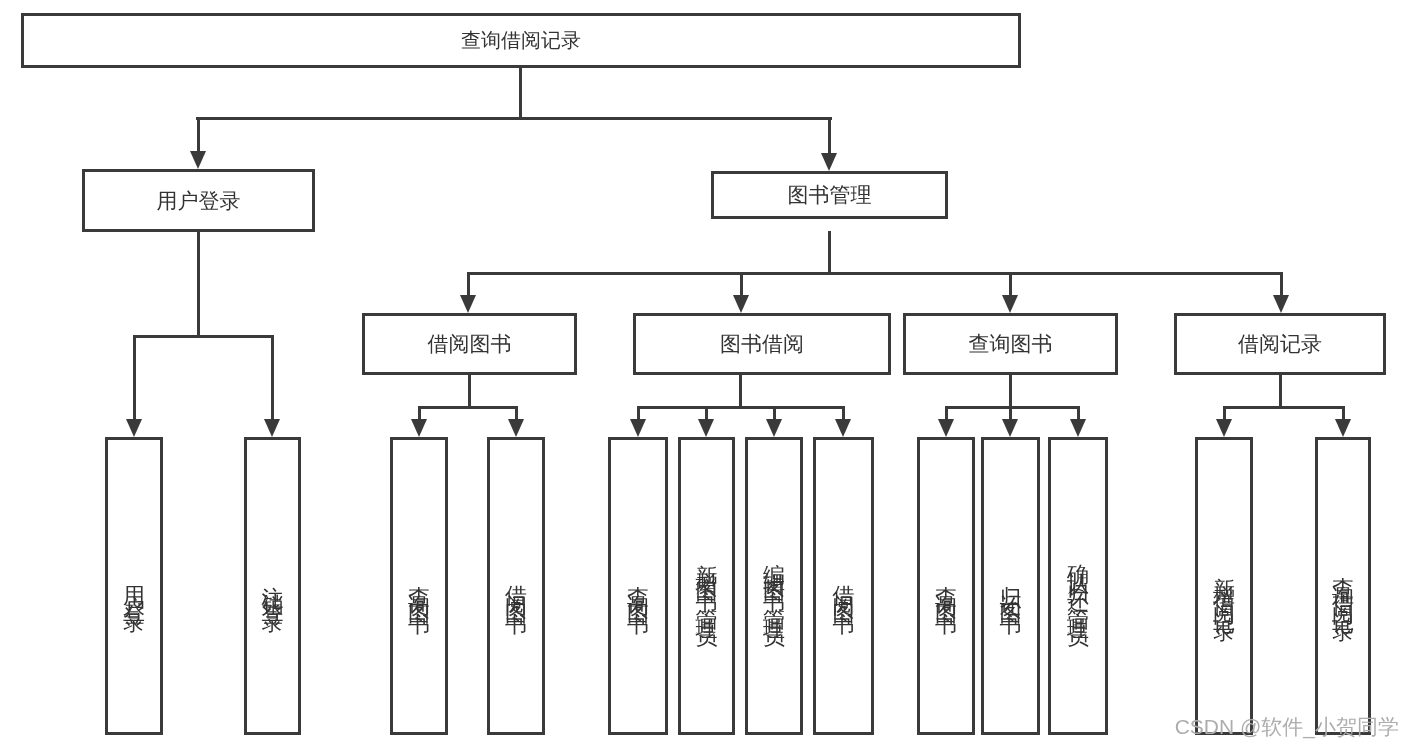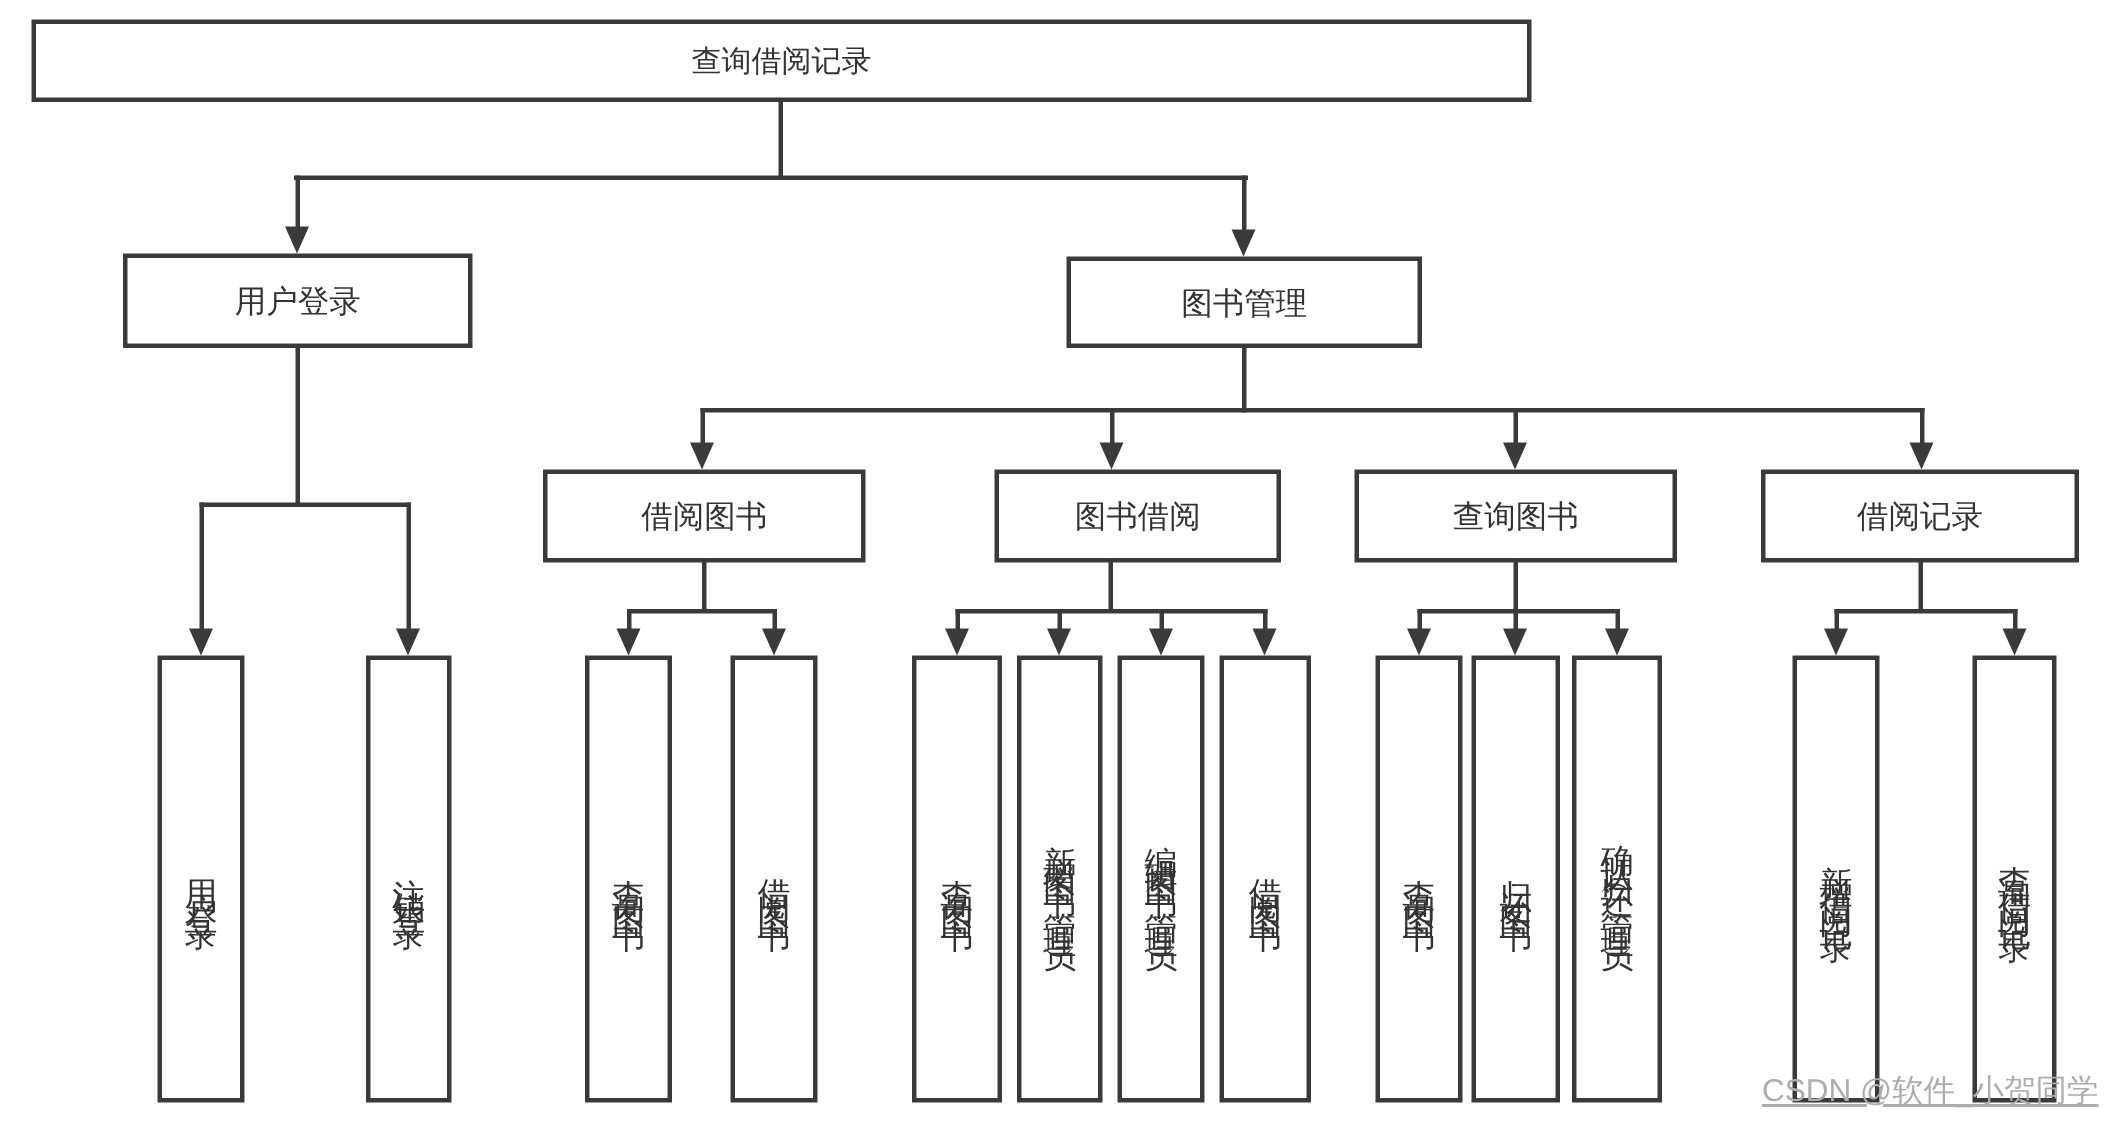--- a/index.html
+++ b/index.html
@@ -28,21 +28,21 @@
   }
   .vline{position:absolute;width:3px;background:var(--line-color);}
   .hline{position:absolute;height:3px;background:var(--line-color);}
   .arrow{
     position:absolute;width:0;height:0;
     border-left:8px solid transparent;border-right:8px solid transparent;
     border-top:18px solid var(--line-color);
   }
   .watermark{
     position:absolute;color:var(--watermark-color);font-size:21px;
-    white-space:nowrap;z-index:5;text-decoration:underline;
+    white-space:nowrap;z-index:5;
   }
 </style>
 </head>
 <body>
 
 <div id="canvas">
 
   <div class="box root" style="left:21px;top:13px;width:1000px;height:55px;">
     <span class="lbl">查询借阅记录</span>
   </div>
@@ -50,21 +50,21 @@
   <div class="vline" style="left:519px;top:66px;height:52px;"></div>
   <div class="hline" style="left:196px;top:117px;width:636px;"></div>
   <div class="vline" style="left:197px;top:117px;height:38px;"></div>
   <div class="arrow" style="left:190px;top:151px;"></div>
   <div class="vline" style="left:828px;top:117px;height:38px;"></div>
   <div class="arrow" style="left:821px;top:153px;"></div>
 
   <div class="box" style="left:82px;top:169px;width:233px;height:63px;">
     <span class="lbl">用户登录</span>
   </div>
-  <div class="box" style="left:711px;top:171px;width:237px;height:61px;">
+  <div class="box" style="left:711px;top:171px;width:237px;height:48px;">
     <span class="lbl">图书管理</span>
   </div>
 
   <div class="vline" style="left:197px;top:230px;height:106px;"></div>
   <div class="hline" style="left:133px;top:335px;width:141px;"></div>
   <div class="vline" style="left:133px;top:335px;height:86px;"></div>
   <div class="arrow" style="left:126px;top:419px;"></div>
   <div class="vline" style="left:271px;top:335px;height:86px;"></div>
   <div class="arrow" style="left:264px;top:419px;"></div>
 
@@ -75,21 +75,21 @@
   <div class="vline" style="left:740px;top:272px;height:26px;"></div>
   <div class="arrow" style="left:733px;top:295px;"></div>
   <div class="vline" style="left:1009px;top:272px;height:26px;"></div>
   <div class="arrow" style="left:1002px;top:295px;"></div>
   <div class="vline" style="left:1280px;top:272px;height:26px;"></div>
   <div class="arrow" style="left:1273px;top:295px;"></div>
 
   <div class="box" style="left:362px;top:313px;width:215px;height:62px;">
     <span class="lbl">借阅图书</span>
   </div>
-  <div class="box" style="left:663px;top:313px;width:191px;height:62px;">
+  <div class="box" style="left:633px;top:313px;width:258px;height:62px;">
     <span class="lbl">图书借阅</span>
   </div>
   <div class="box" style="left:903px;top:313px;width:215px;height:62px;">
     <span class="lbl">查询图书</span>
   </div>
   <div class="box" style="left:1174px;top:313px;width:212px;height:62px;">
     <span class="lbl">借阅记录</span>
   </div>
 
   <div class="vline" style="left:468px;top:373px;height:35px;"></div>

